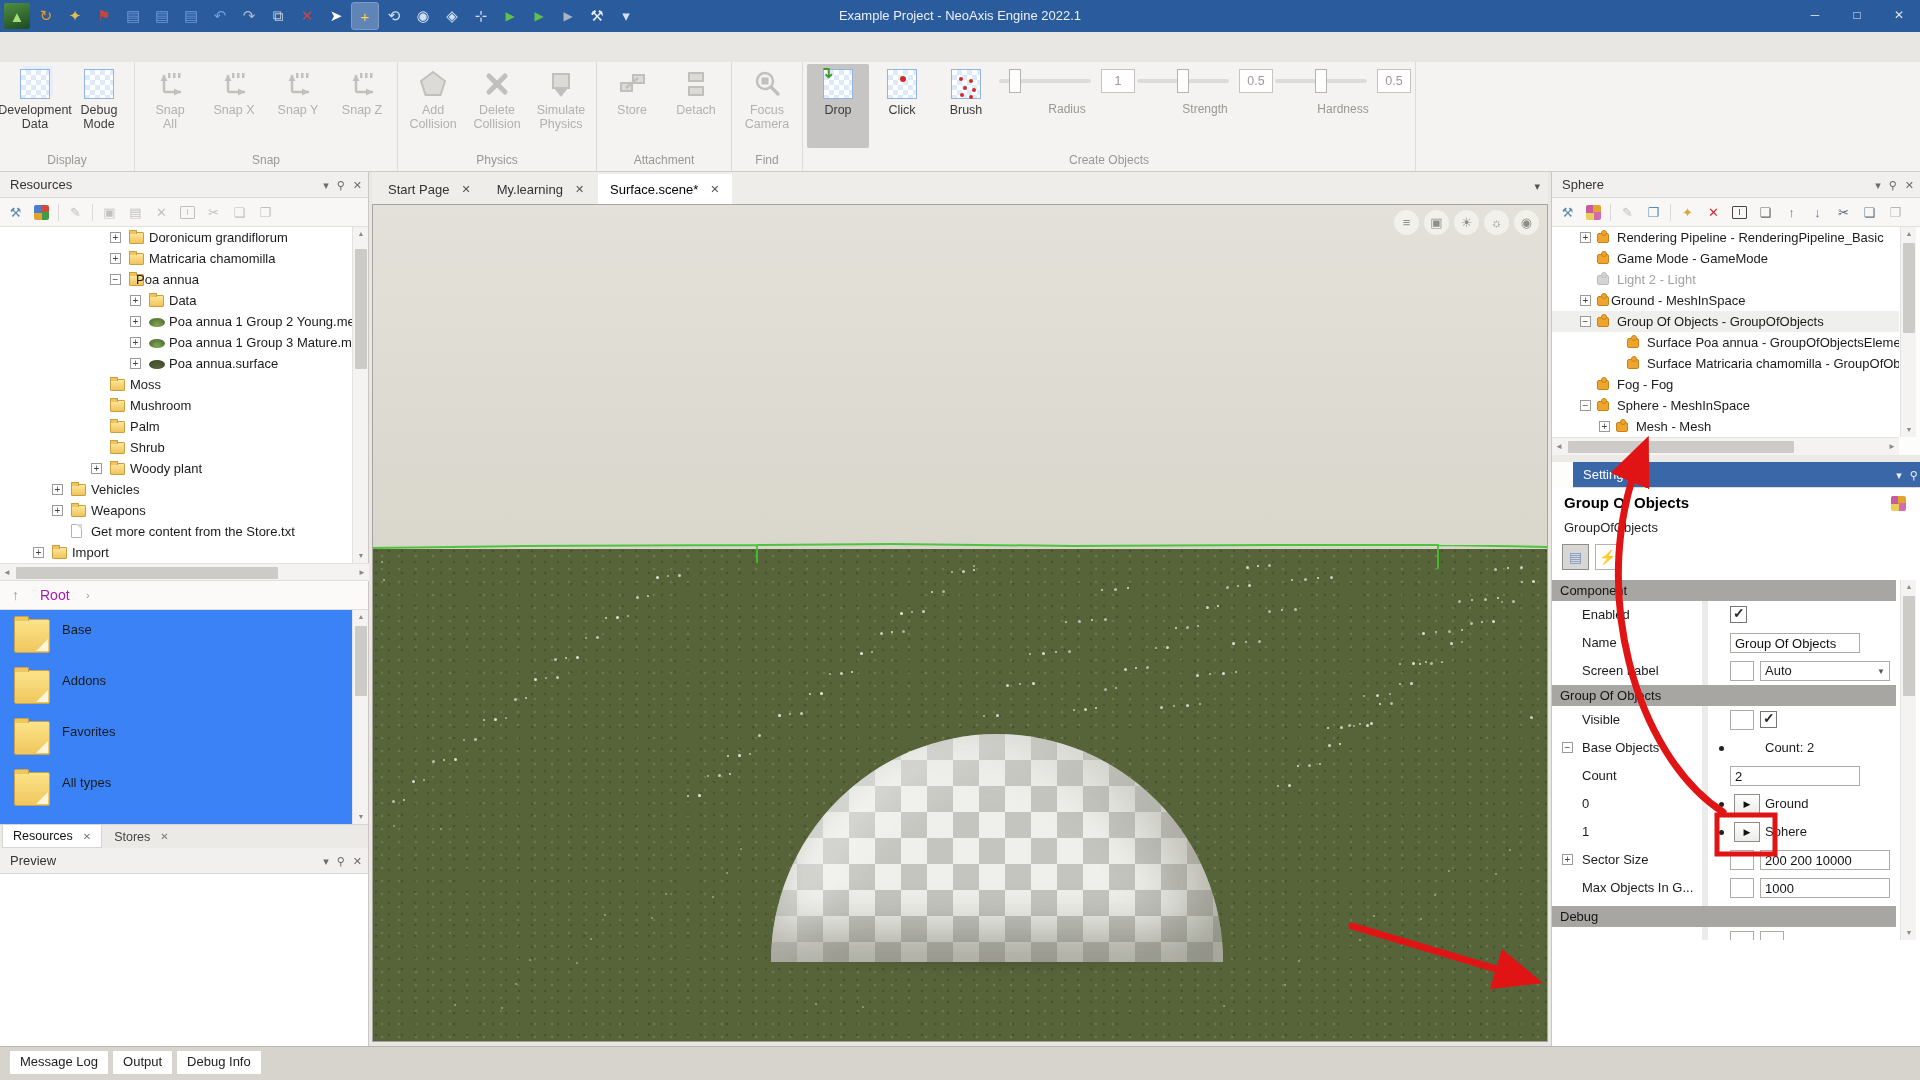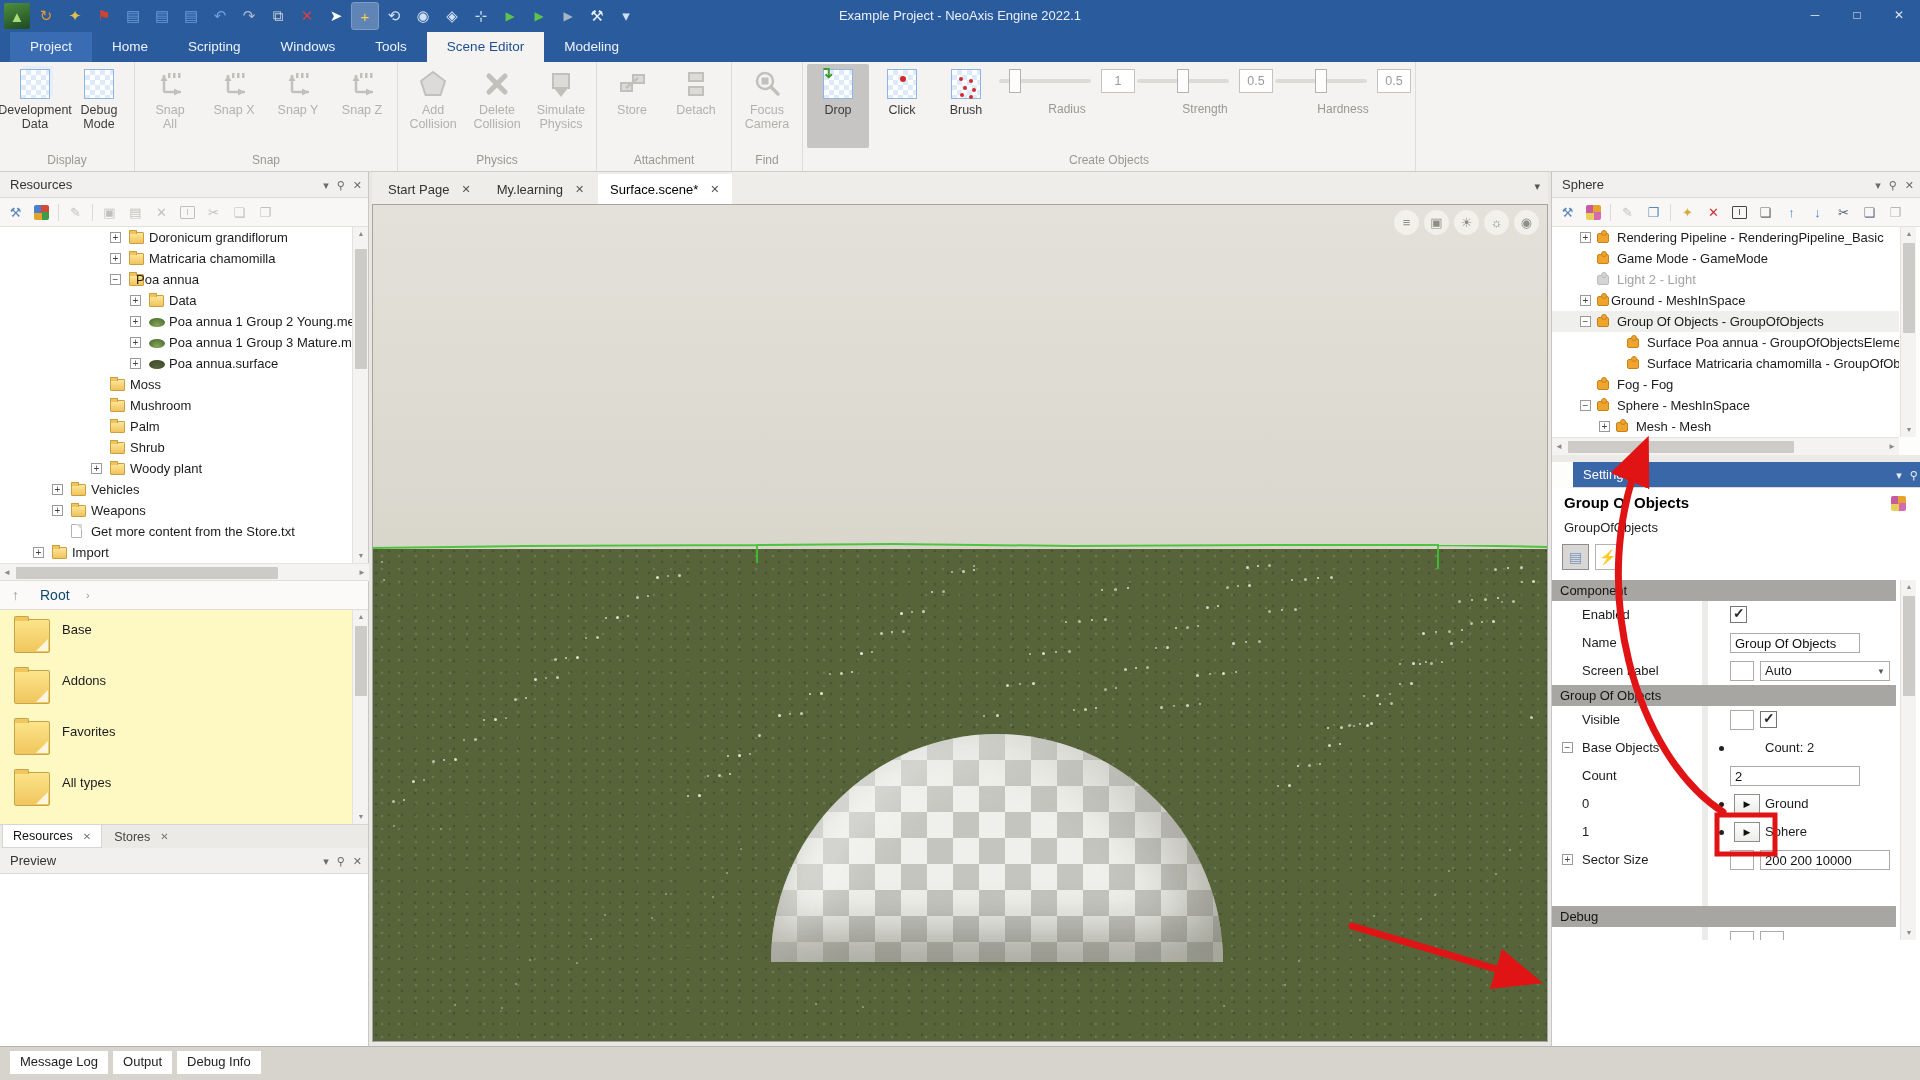--- a/index.html
+++ b/index.html
@@ -103,23 +103,23 @@
   .vscroll .sarrow { position:absolute; left:0; width:16px; height:14px; text-align:center;
      font-size:7px; color:#8a8a88; line-height:14px; }
   .vscroll .thumb { position:absolute; left:2px; width:12px; background:#cdcbc8; border-radius:1px; }
   .hscroll { position:absolute; height:18px; background:#f4f3f1; border-top:1px solid #e4e2de; }
   .hscroll .sarrow { position:absolute; top:0; width:14px; height:18px; text-align:center;
      font-size:8px; color:#8a8a88; line-height:18px; }
   .hscroll .thumb { position:absolute; top:3px; height:12px; background:#cdcbc8; border-radius:1px; }
   #res-crumb { position:absolute; left:0; top:408px; width:100%; height:30px; border-top:1px solid #e0deda;
      border-bottom:1px solid #e0deda; background:#fbfaf9; line-height:28px; }
   #res-crumb .up { position:absolute; left:12px; color:#9a9a98; font-size:14px; }
-  #res-crumb .crumb { position:absolute; left:40px; color:#0c4a6e; font-size:14px; }
+  #res-crumb .crumb { position:absolute; left:40px; color:#a21caf; font-size:14px; }
   #res-crumb .chev { position:absolute; left:86px; color:#9a9a98; font-size:11px; }
-  #res-folders { position:absolute; left:0; top:438px; width:352px; height:214px; background:#fef9c3; overflow:hidden; }
+  #res-folders { position:absolute; left:0; top:438px; width:352px; height:214px; background:#3b82f6; overflow:hidden; }
   .fitem { position:absolute; left:0; width:100%; height:51px; }
   .bigfolder { position:absolute; left:14px; top:5px; width:36px; height:34px;
      background:linear-gradient(#fce489,#f0c65e); border:1px solid #c9a24a; border-radius:2px; }
   .bigfolder::before { content:""; position:absolute; top:-4px; left:-1px; width:13px; height:4px;
      background:#f0c65e; border:1px solid #c9a24a; border-bottom:none; border-radius:2px 2px 0 0; }
   .bigfolder::after { content:""; position:absolute; right:1px; bottom:1px; border:6px solid #fdf6dd;
      border-top-color:transparent; border-left-color:transparent; }
   .fitem .lbl { position:absolute; left:62px; top:8px; font-size:13px; }
   #left-tabs { position:absolute; left:0; top:652px; width:100%; height:24px; background:#eceae7;
      border-top:1px solid #d8d6d2; display:flex; gap:2px; padding-left:2px; }
@@ -291,29 +291,20 @@
         </div>
         <div class="wbtn">
           <span>□</span>
         </div>
         <div class="wbtn">
           <span>✕</span>
         </div>
       </div>
   </div>
 
-  <div id="rtabs">
-      <div class="rtab backstage">Project</div>
-      <div class="rtab">Home</div>
-      <div class="rtab">Scripting</div>
-      <div class="rtab">Windows</div>
-      <div class="rtab">Tools</div>
-      <div class="rtab active">Scene Editor</div>
-      <div class="rtab">Modeling</div>
-    </div>
   <div id="rgroups">
       <div class="rgroup">
         <div class="ritems">
           <div class="rbtn">
             <span>
               <span class="chk-ico gray2"></span>
             </span>
             <span class="rlabel">Development
 Data</span>
           </div>
@@ -1130,20 +1121,25 @@
             <span class="gbullet"></span>
             <span class="grefbtn" style="left: 182px;">▶</span>
             <span class="gplain">Sphere</span>
           </div>
           <div class="grow" style="top: 266px;">
             <span class="expbox gexp">+</span>
             <span class="glabel">Sector Size</span>
             <span class="prebox" style="left: 178px;"></span>
             <input class="gtext" readonly="" value="200 200 10000" style="left: 208px;">
           </div>
+          <div class="grow" style="top: 294px;">
+            <span class="glabel">Max Objects In G...</span>
+            <span class="prebox" style="left: 178px;"></span>
+            <input class="gtext" readonly="" value="1000" style="left: 208px;">
+          </div>
           <div class="gsec" style="top: 326px;"><span>Debug</span></div>
           <div class="grow" style="top: 347px;">
             <span class="glabel"></span>
             <span class="prebox" style="left: 178px;"></span>
             <span class="prebox" style="left: 208px;"></span>
           </div>
         </div>
       <div id="grid-vs" class="vscroll">
           <span class="sarrow" style="top: 0px;">▲</span>
           <span class="sarrow" style="bottom: 0px;">▼</span>

